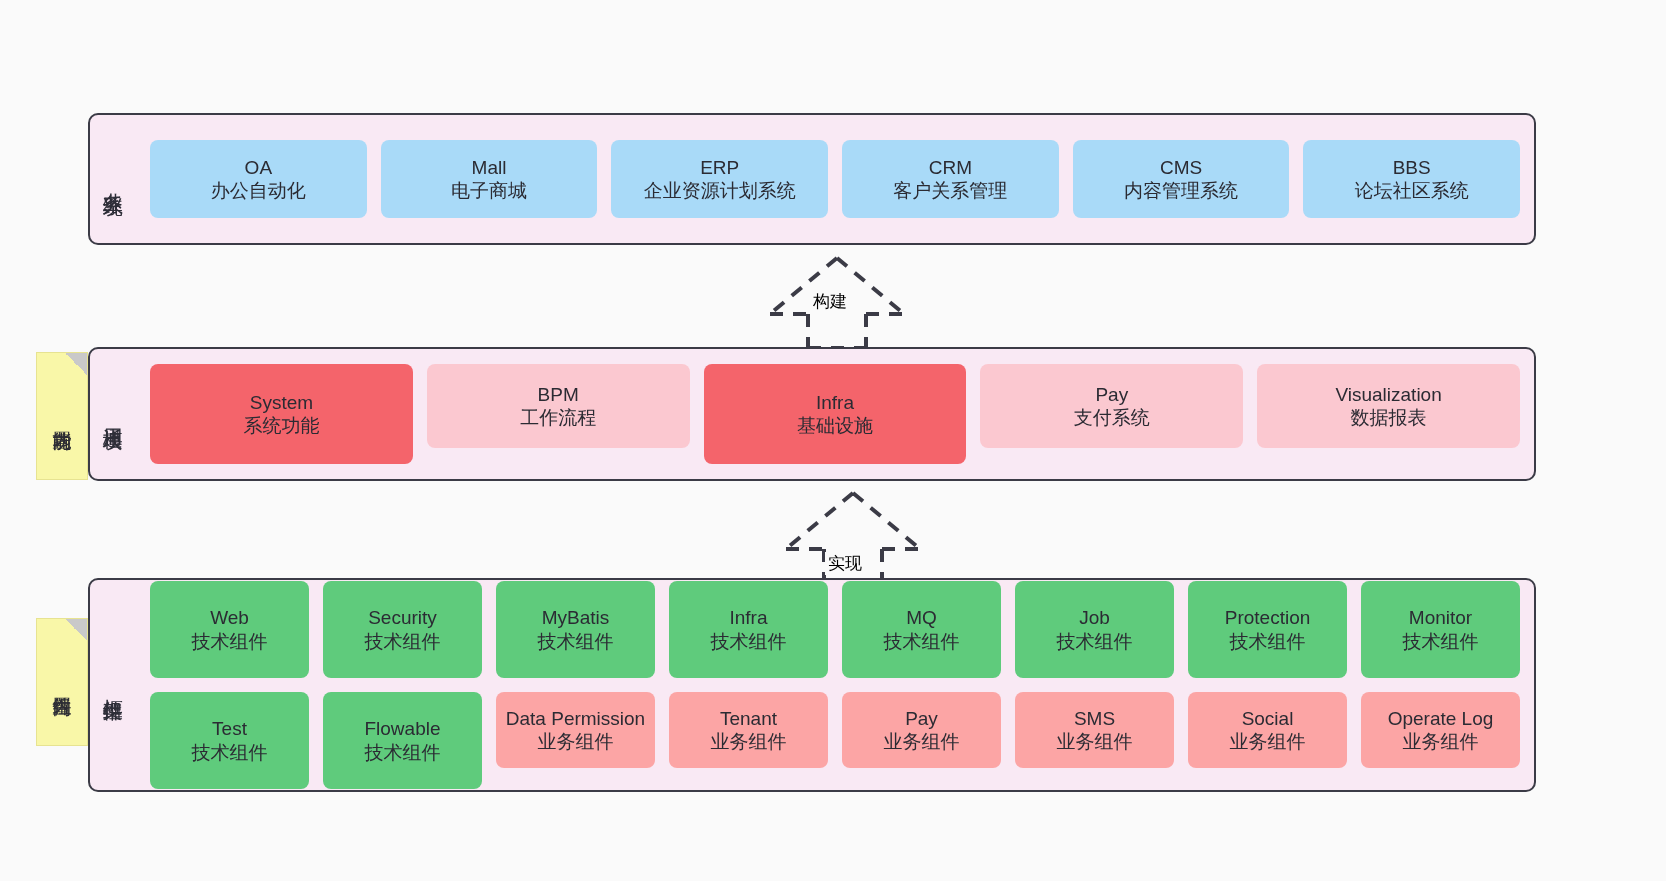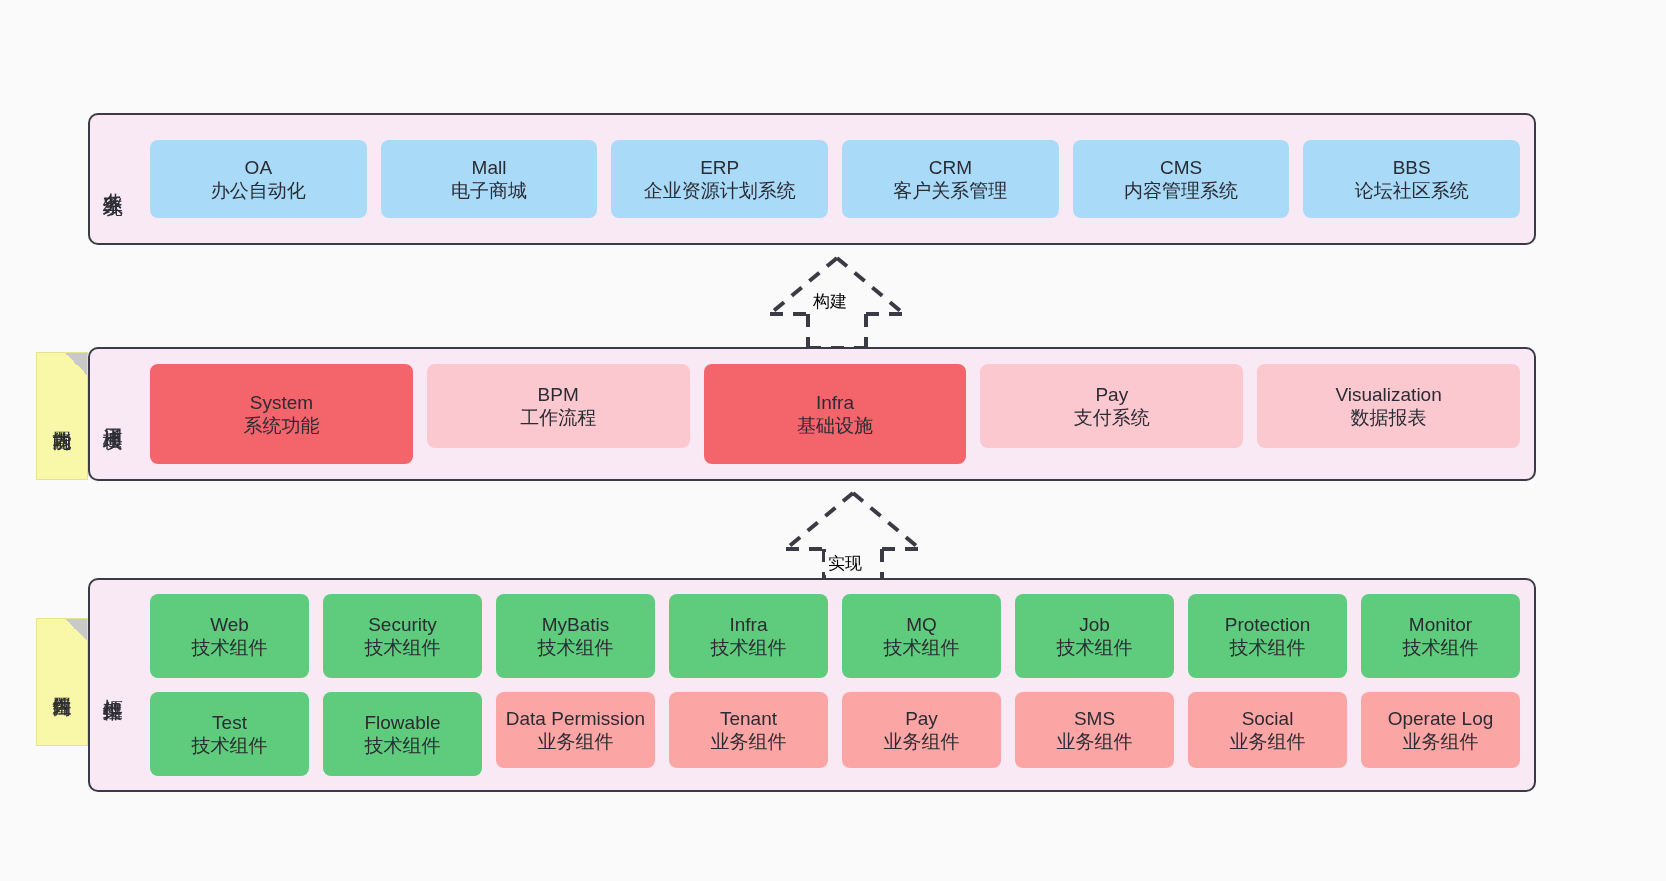--- a/index.html
+++ b/index.html
@@ -73,21 +73,21 @@
     color: #2b2b33;
     line-height: 1.22;
     padding: 6px 4px;
   }
   .box .t1 { font-size: 19px; }
   .box .t2 { font-size: 19px; }
 
   .biz   { background: #a9daf8; height: 78px; }
   .mod-strong { background: #f4646b; height: 100px; }
   .mod-light  { background: #fbc8d0; height: 84px; }
-  .comp-strong { background: #5fcb7c; height: 84px; }
+  .comp-strong { background: #5fcb7c; height: 97px; }
   .comp-light  { background: #fca5a5; height: 76px; }
 
   
   .sticky {
     position: absolute;
     background: #f9f7a8;
     border: 1px solid #e7e391;
     display: flex;
     align-items: center;
     justify-content: center;

